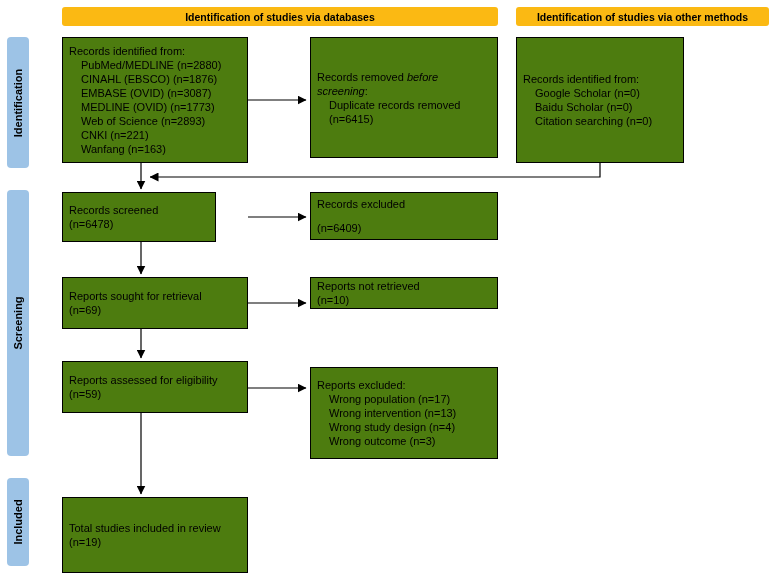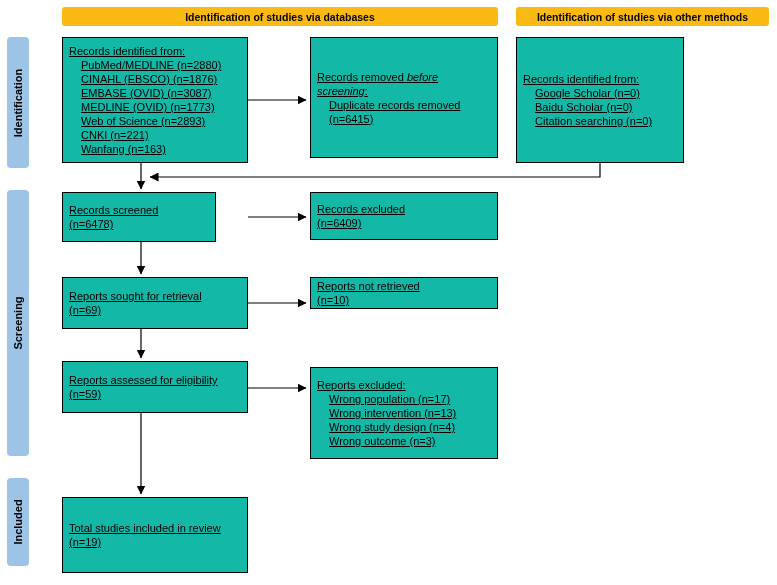--- a/index.html
+++ b/index.html
@@ -40,31 +40,30 @@
     z-index: 2;
   }
   .stage span {
     transform: rotate(-90deg);
     white-space: nowrap;
     font-weight: bold;
     font-size: 11px;
   }
   .box {
     position: absolute;
-    background: #14b8a6;
+    background: #4d7c0f;
     border: 1px solid #000000;
     box-sizing: border-box;
     display: flex;
     flex-direction: column;
     justify-content: center;
     align-items: flex-start;
     padding: 4px 20px 4px 6px;
     line-height: 14px;
     z-index: 2;
-    text-decoration: underline;
   }
   .box .line { display: block; }
   .box .item { display: block; margin-left: 12px; }
 </style>
 </head>
 <body>
 
 <div class="canvas">
 
   <svg class="arrows" width="777" height="585" viewBox="0 0 777 585">
@@ -117,21 +116,21 @@
     <div class="line">Records identified from:</div>
     <div class="item">Google Scholar (n=0)</div>
     <div class="item">Baidu Scholar (n=0)</div>
     <div class="item">Citation searching (n=0)</div>
   </div>
 
   <div class="box" style="left:62px; top:192px; width:154px; height:50px;">
     <div class="line">Records screened (n=6478)</div>
   </div>
 
-  <div class="box" style="left:310px; top:192px; width:188px; height:48px;">
+  <div class="box" style="left:310px; top:192px; width:188px; height:48px;justify-content:space-between;">
     <div class="line">Records excluded</div>
     <div class="line">(n=6409)</div>
   </div>
 
   <div class="box" style="left:62px; top:277px; width:186px; height:52px;text-align:center;">
     <div class="line">Reports sought for retrieval</div>
     <div class="line">(n=69)</div>
   </div>
 
   <div class="box" style="left:310px; top:277px; width:188px; height:32px;">

